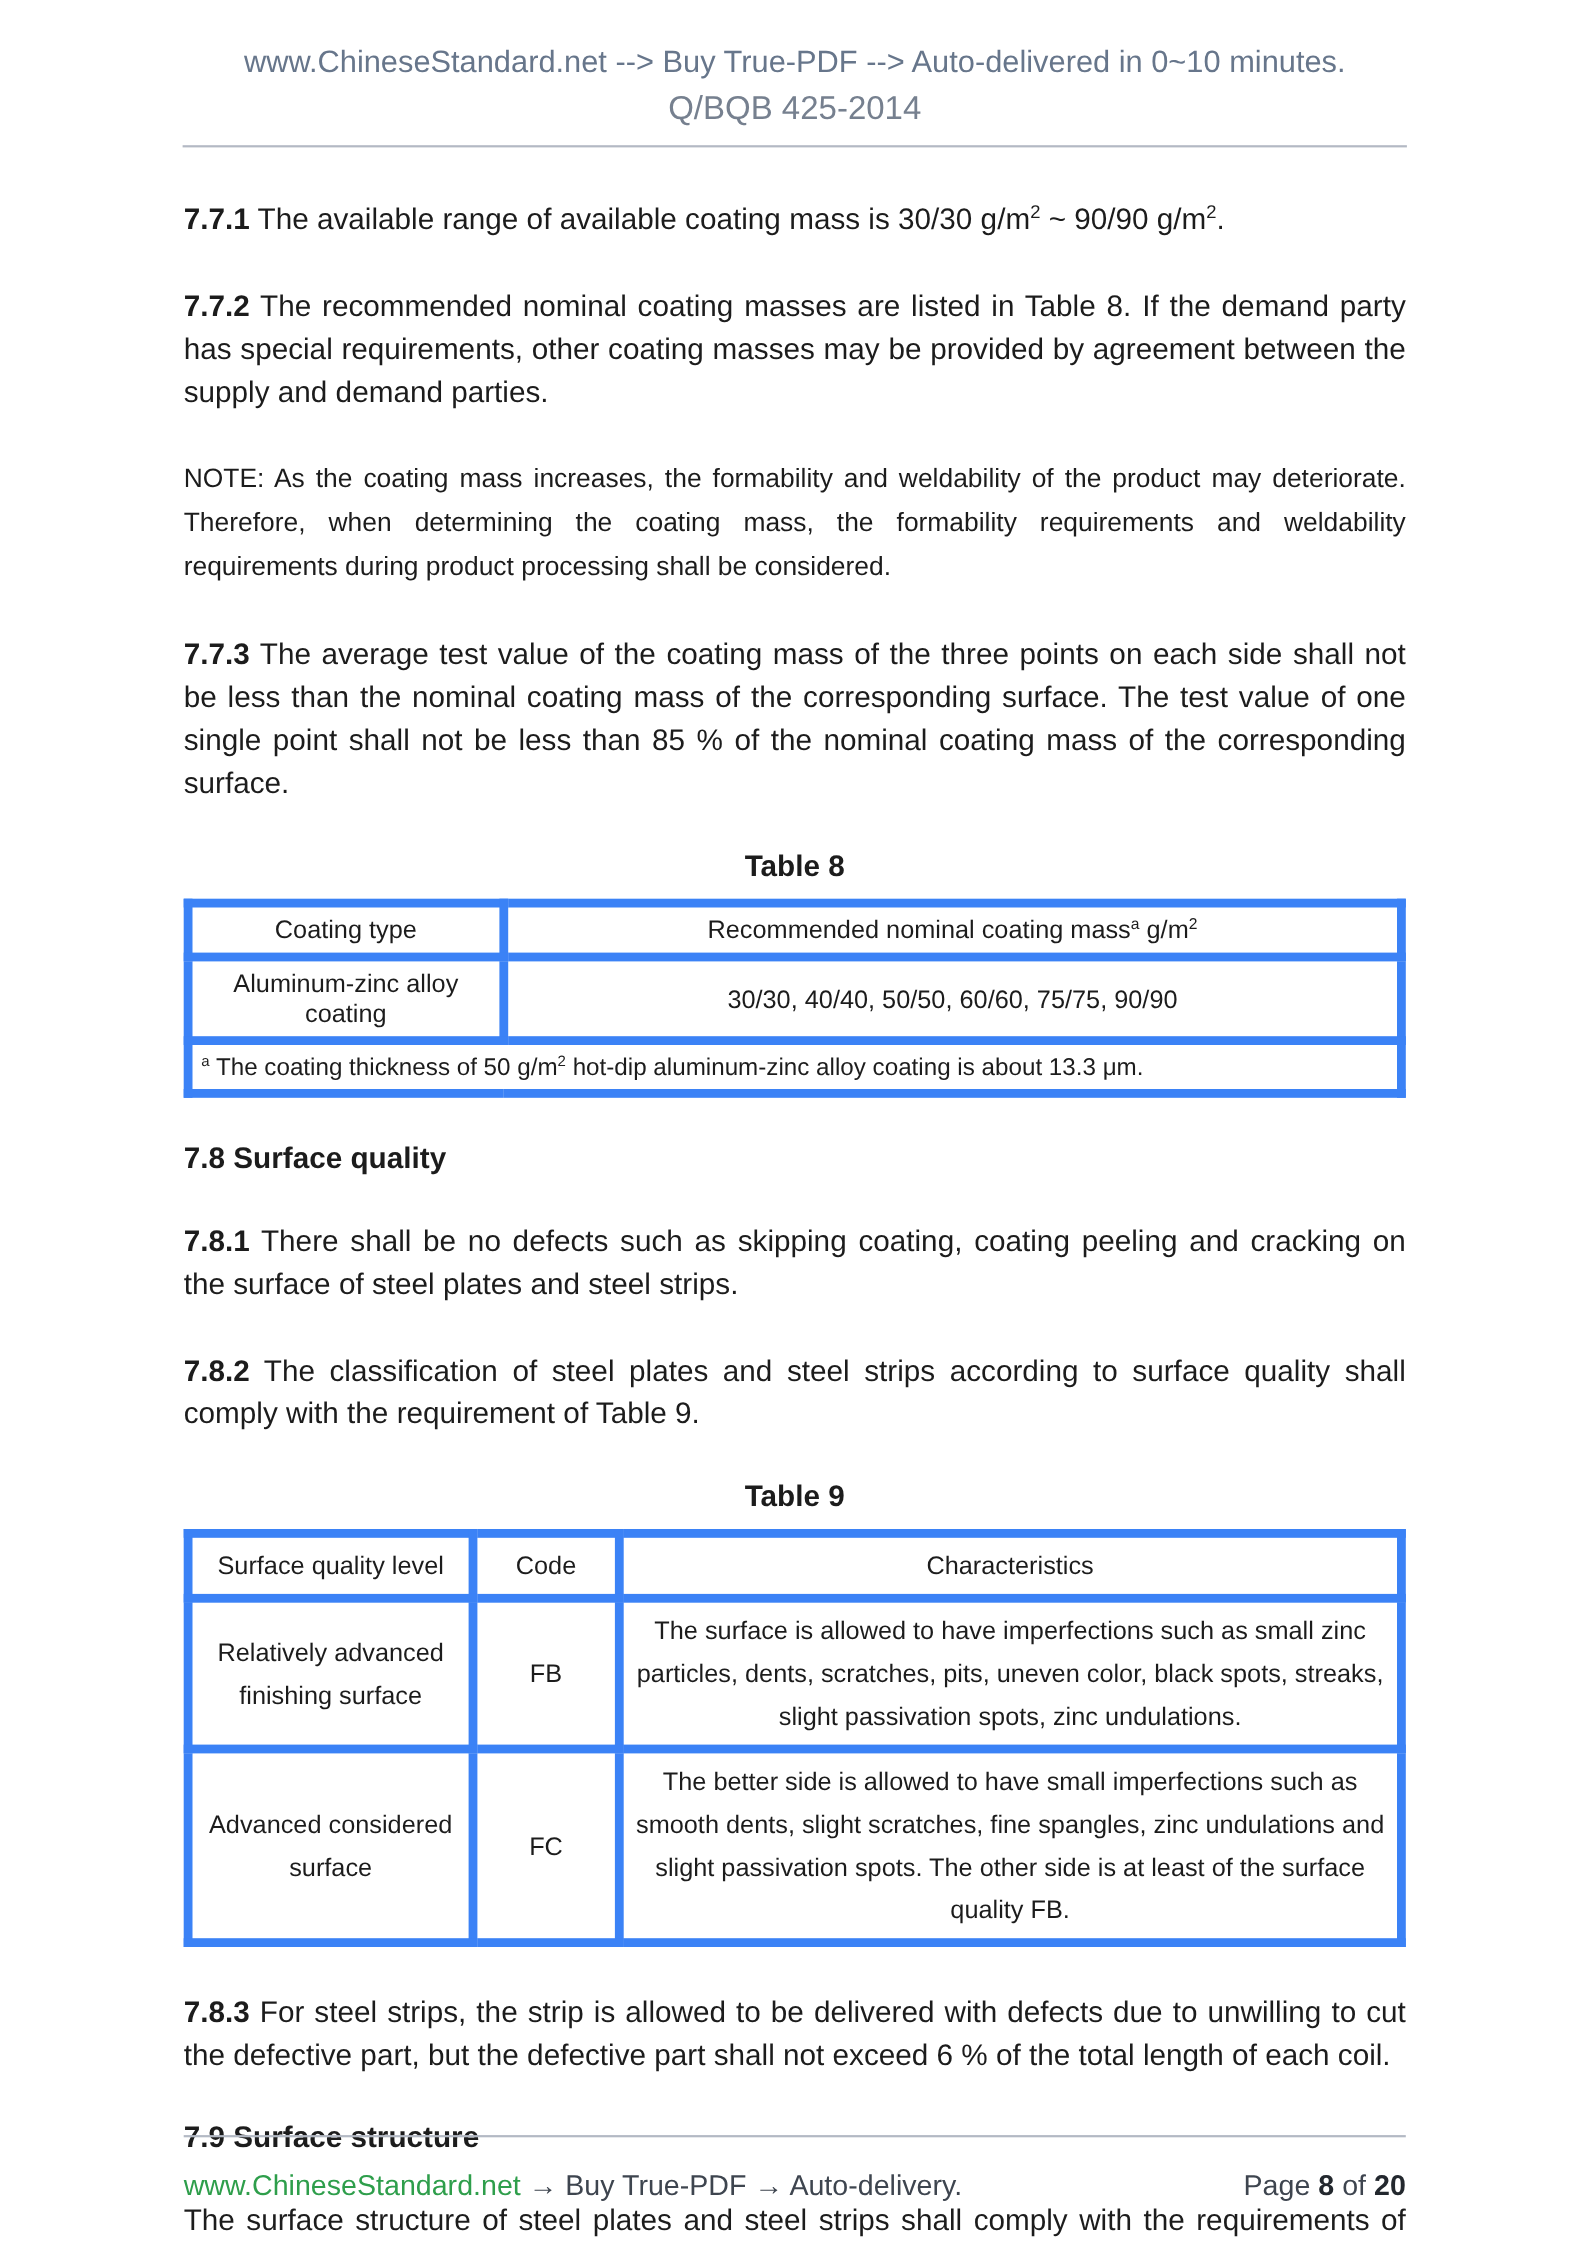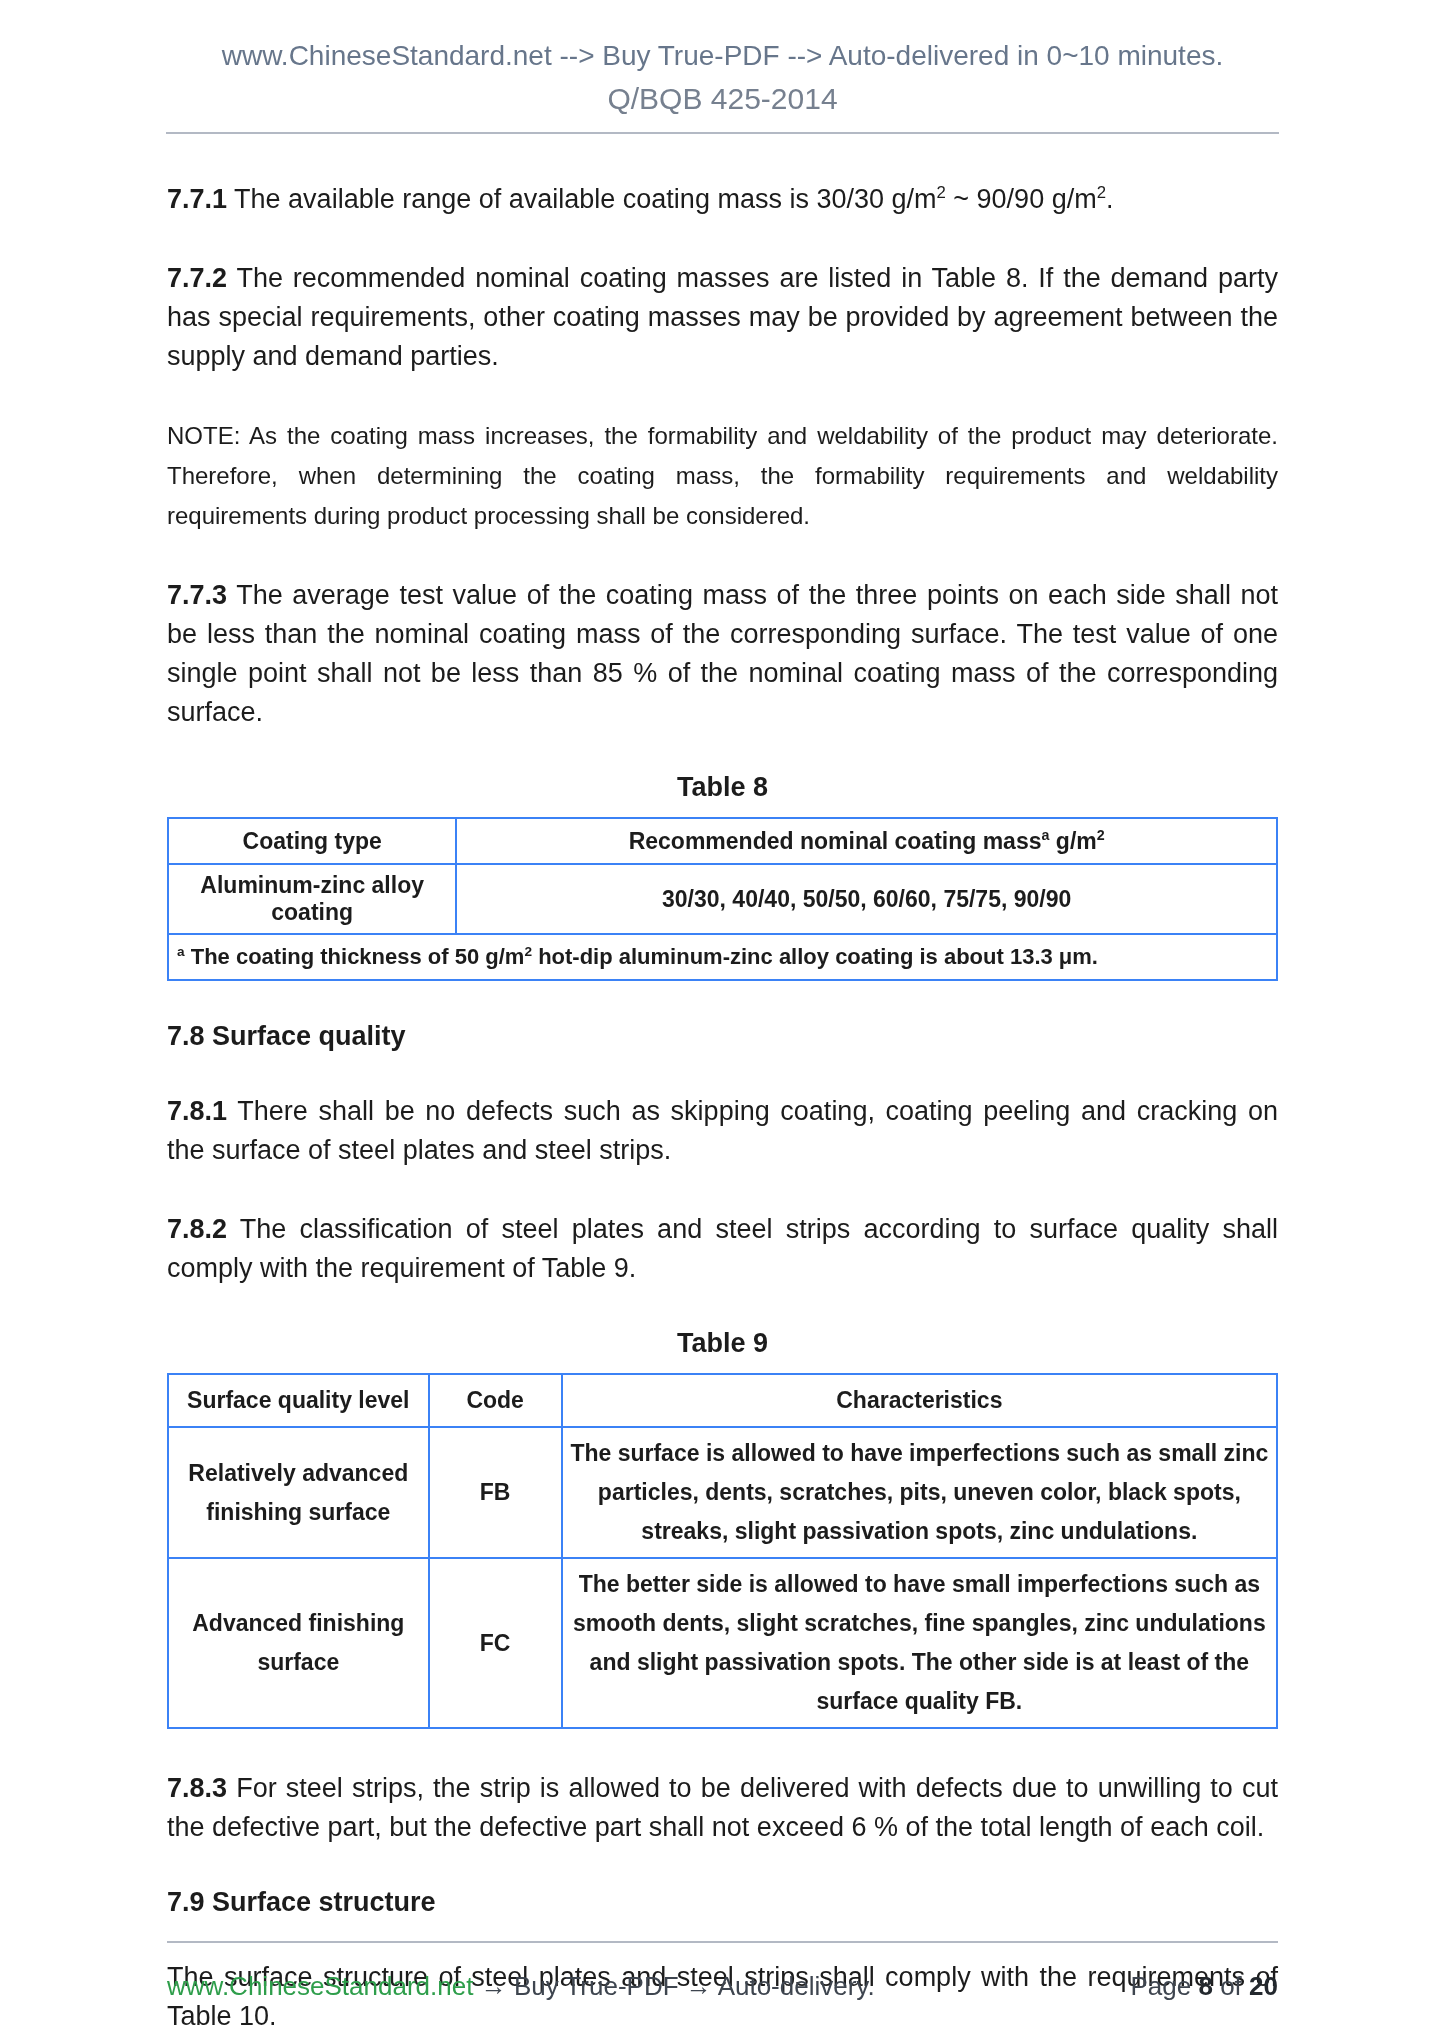--- a/index.html
+++ b/index.html
@@ -22,21 +22,21 @@
   .content { padding: 6px 167px 0 167px; }
 
   .body-para { font-size: 27px; line-height: 39px; text-align: justify; margin: 40px 0; }
   .note-para { font-size: 24px; line-height: 40px; text-align: justify; margin: 32px 0; }
   .num { font-weight: bold; }
   .section-heading { font-size: 27px; font-weight: bold; margin: 40px 0 32px 0; }
 
   .table-title { font-size: 27px; font-weight: bold; text-align: center; margin: 38px 0 14px 0; }
 
   table.std-table { width: 100%; border-collapse: collapse; font-size: 23px; color: #1c1c1c; table-layout: fixed; }
-  table.std-table td { border: 2px solid #3b82f6; padding: 7px 10px; text-align: center; vertical-align: middle; font-weight: bold; }
+  table.std-table td { border: 8px solid #3b82f6; padding: 7px 10px; text-align: center; vertical-align: middle; }
   table.table8 td { height: 46px; }
   table.table8 td.footnote { text-align: left; font-size: 22px; padding-left: 8px; }
   table.table9 td { line-height: 39px; padding: 6px 2px; }
   .t8c1 { width: 26%; }  .t8c2 { width: 74%; }
   .t9c1 { width: 23.5%; } .t9c2 { width: 12%; } .t9c3 { width: 64.5%; }
 
   sup { font-size: 0.62em; vertical-align: super; line-height: 0; }
 
   .page-footer { position: absolute; left: 167px; right: 167px; bottom: 42px; }
   .footer-rule { border: none; border-top: 2px solid #b3b9c4; margin: 0 0 28px 0; }
@@ -104,21 +104,21 @@
           <td>Surface quality level</td>
           <td>Code</td>
           <td>Characteristics</td>
         </tr>
         <tr>
           <td>Relatively advanced finishing surface</td>
           <td>FB</td>
           <td>The surface is allowed to have imperfections such as small zinc particles, dents, scratches, pits, uneven color, black spots, streaks, slight passivation spots, zinc undulations.</td>
         </tr>
         <tr>
-          <td>Advanced finishing surface</td>
+          <td>Advanced considered surface</td>
           <td>FC</td>
           <td>The better side is allowed to have small imperfections such as smooth dents, slight scratches, fine spangles, zinc undulations and slight passivation spots. The other side is at least of the surface quality FB.</td>
         </tr>
       </tbody>
     </table>
 
     <p class="body-para"><span class="num">7.8.3</span><span> For steel strips, the strip is allowed to be delivered with defects due to unwilling to cut the defective part, but the defective part shall not exceed 6 % of the total length of each coil.</span></p>
 
     <h2 class="section-heading">7.9 Surface structure</h2>
 

